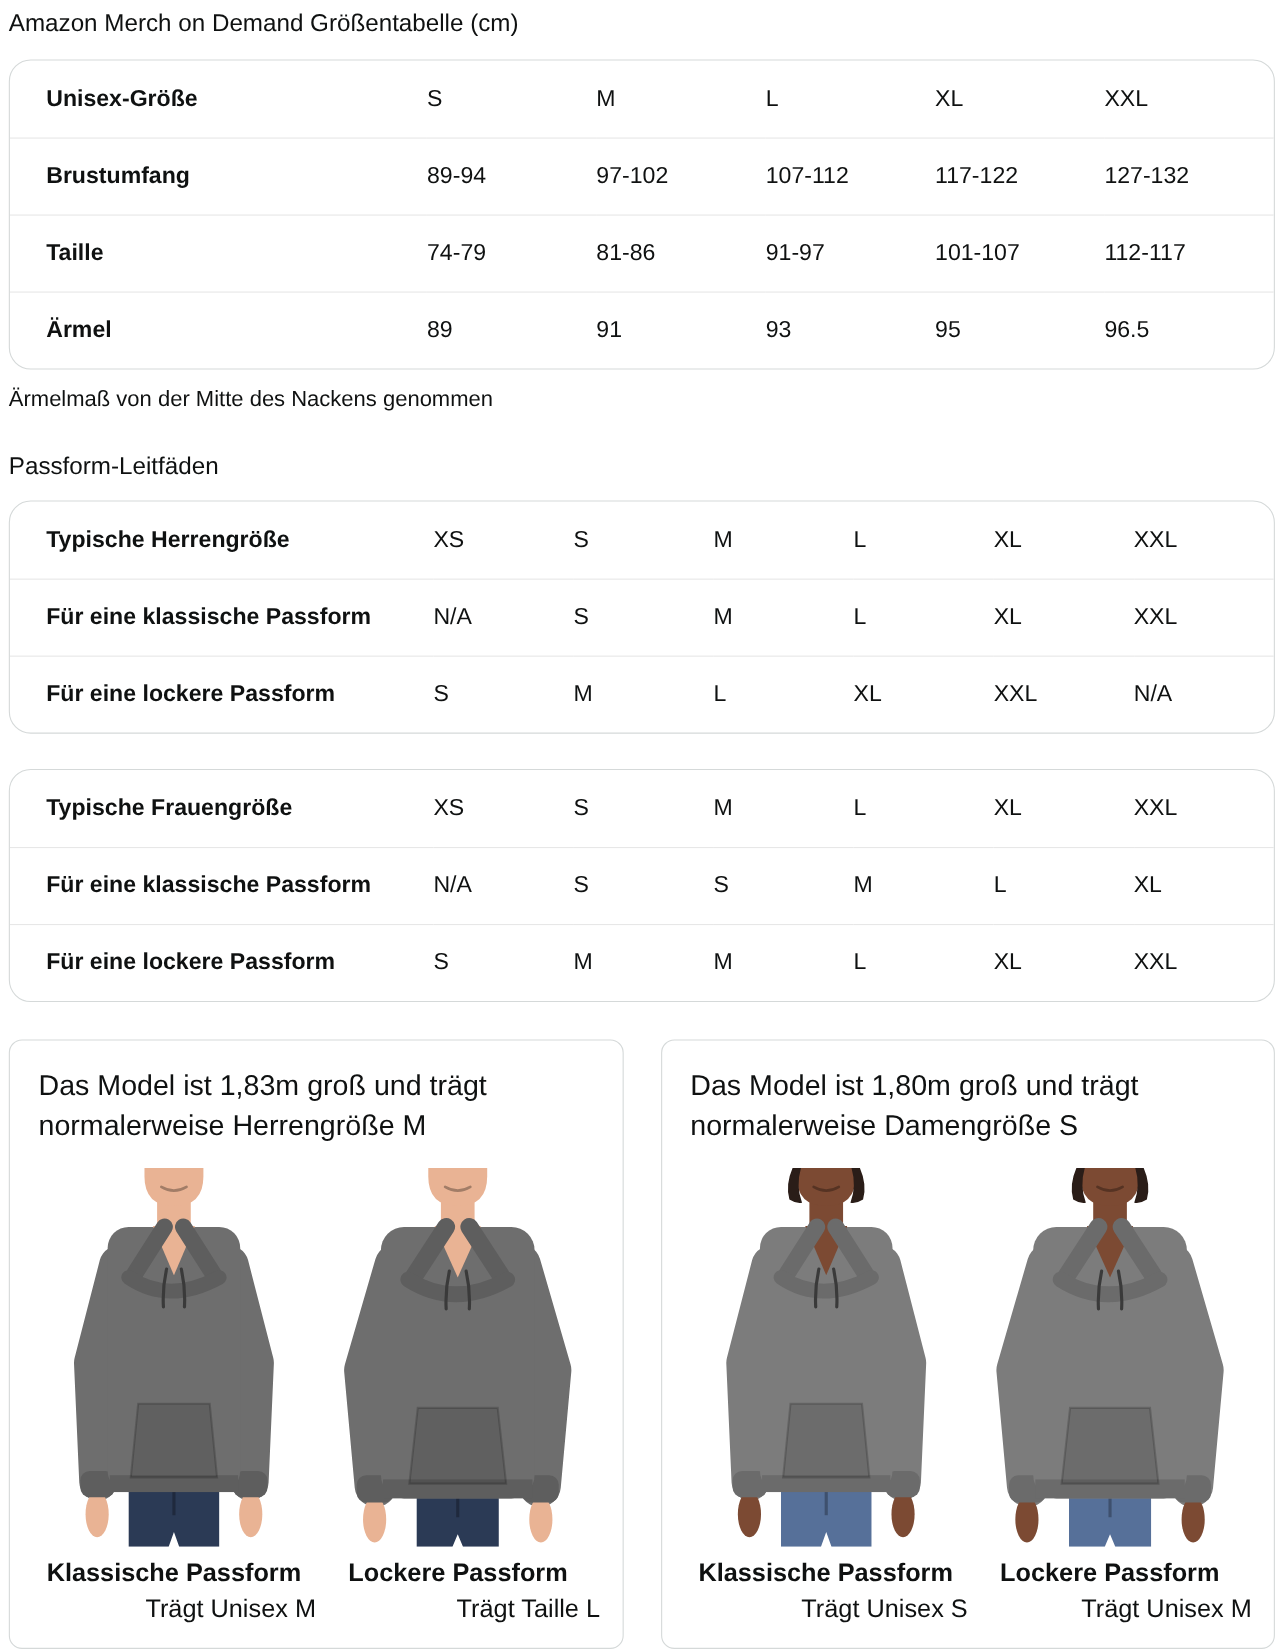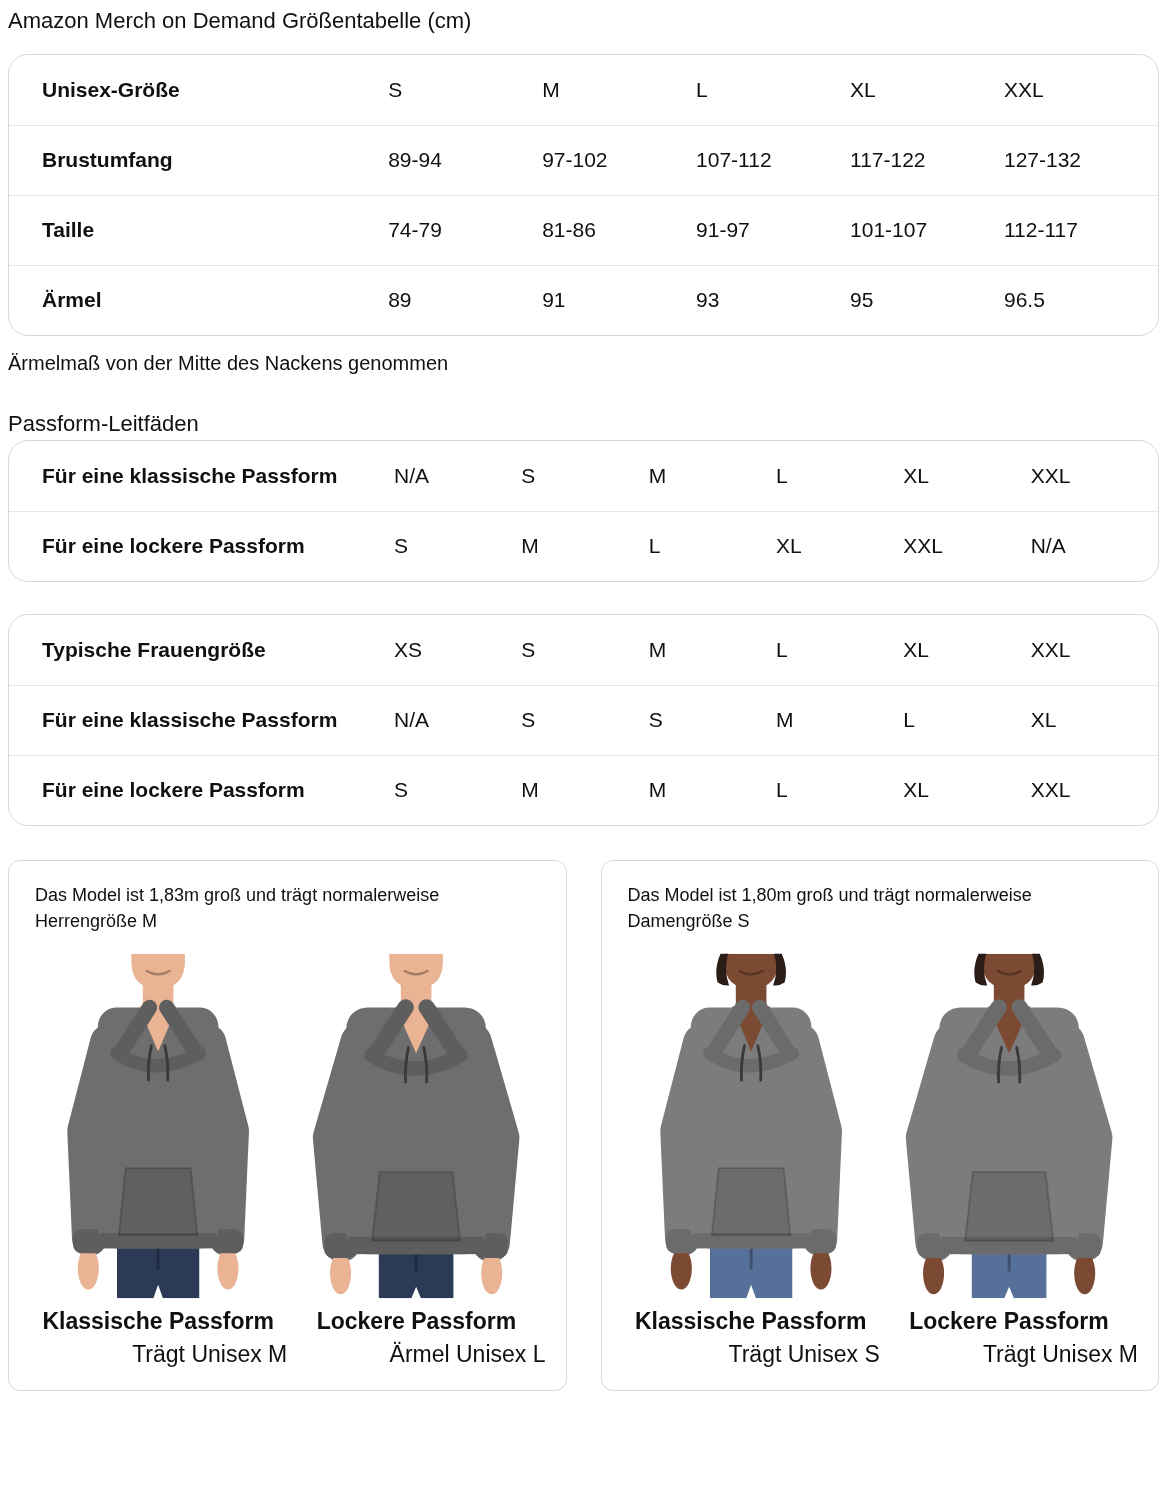--- a/index.html
+++ b/index.html
@@ -17,26 +17,26 @@
   .panel{border:1px solid var(--panelBorder);border-radius:20px;overflow:hidden;background:#fff;}
   table{width:100%;border-collapse:collapse;table-layout:fixed;font-size:21px;}
   td,th{height:70px;vertical-align:middle;text-align:left;padding:0;font-weight:400;}
   th.rowlabel{font-weight:700;padding-left:33px;}
   tr + tr td, tr + tr th{border-top:1px solid var(--rowDivider);}
 
   .cols6 col.lbl{width:33%;} .cols6 col.val{width:13.4%;}
   .cols7 col.lbl{width:33.5%;} .cols7 col.val{width:11.08%;}
 
   .footnote{font-size:20px;margin:16px 0 0 0;}
-  .section-heading{font-size:22px;font-weight:400;margin:36px 0 3px 0;}
+  .section-heading{font-size:22px;font-weight:400;margin:36px 0 18px 0;}
   .panel + .panel{margin-top:32px;}
 
   .cards{display:grid;grid-template-columns:1fr 1fr;gap:34px;margin-top:34px;}
   .card{border:1px solid var(--panelBorder);border-radius:12px;padding:22px 20px 22px 20px;background:#fff;}
-  .card-desc{font-size:18px;line-height:1.42;margin:0 0 14px 0;padding:0 6px;}
+  .card-desc{font-size:26px;line-height:1.42;margin:0 0 14px 0;padding:0 6px;}
   .figures{display:flex;gap:0;}
   figure{margin:0;flex:1;min-width:0;}
   svg.model{width:100%;height:356px;display:block;}
   .fit-label{font-size:23px;font-weight:700;text-align:center;margin-top:4px;}
   .size-label{font-size:23px;font-weight:400;text-align:right;margin-top:6px;}
 
   
   .model--male{--skin:var(--skinMale,#e9b394);--h:var(--hoodieMale,#6e6e6e);
     --hd:var(--hoodieMaleDark,#5e5e5e);--jeans:var(--jeansMale,#2b3a55);}
   .model--female{--skin:var(--skinFemale,#7c4a33);--h:var(--hoodieFemale,#7c7c7c);
@@ -156,20 +156,29 @@
       <colgroup>
           <col class="lbl">
           <col class="val">
           <col class="val">
           <col class="val">
           <col class="val">
           <col class="val">
           <col class="val">
         </colgroup>
       <tbody>
+          <tr>
+        <th class="rowlabel">Typische Herrengröße</th>
+        <td>XS</td>
+        <td>S</td>
+        <td>M</td>
+        <td>L</td>
+        <td>XL</td>
+        <td>XXL</td>
+      </tr>
       <tr>
         <th class="rowlabel">Für eine klassische Passform</th>
         <td>N/A</td>
         <td>S</td>
         <td>M</td>
         <td>L</td>
         <td>XL</td>
         <td>XXL</td>
       </tr>
       <tr>
@@ -241,21 +250,21 @@
             <div class="fit-label">Klassische Passform</div>
             <div class="size-label">Trägt Unisex M</div>
           </figcaption>
         </figure>
         <figure>
           <svg class="model model--male" viewBox="0 0 270 360" preserveAspectRatio="xMidYMid meet">
             <use href="#fig-loose"></use>
           </svg>
           <figcaption>
             <div class="fit-label">Lockere Passform</div>
-            <div class="size-label">Ärmel Unisex L</div>
+            <div class="size-label">Trägt Taille L</div>
           </figcaption>
         </figure>
       </div>
     </article>
 
     <article class="card">
       <p class="card-desc">Das Model ist 1,80m groß und trägt normalerweise Damengröße S</p>
       <div class="figures">
         <figure>
           <svg class="model model--female" viewBox="0 0 270 360" preserveAspectRatio="xMidYMid meet">

